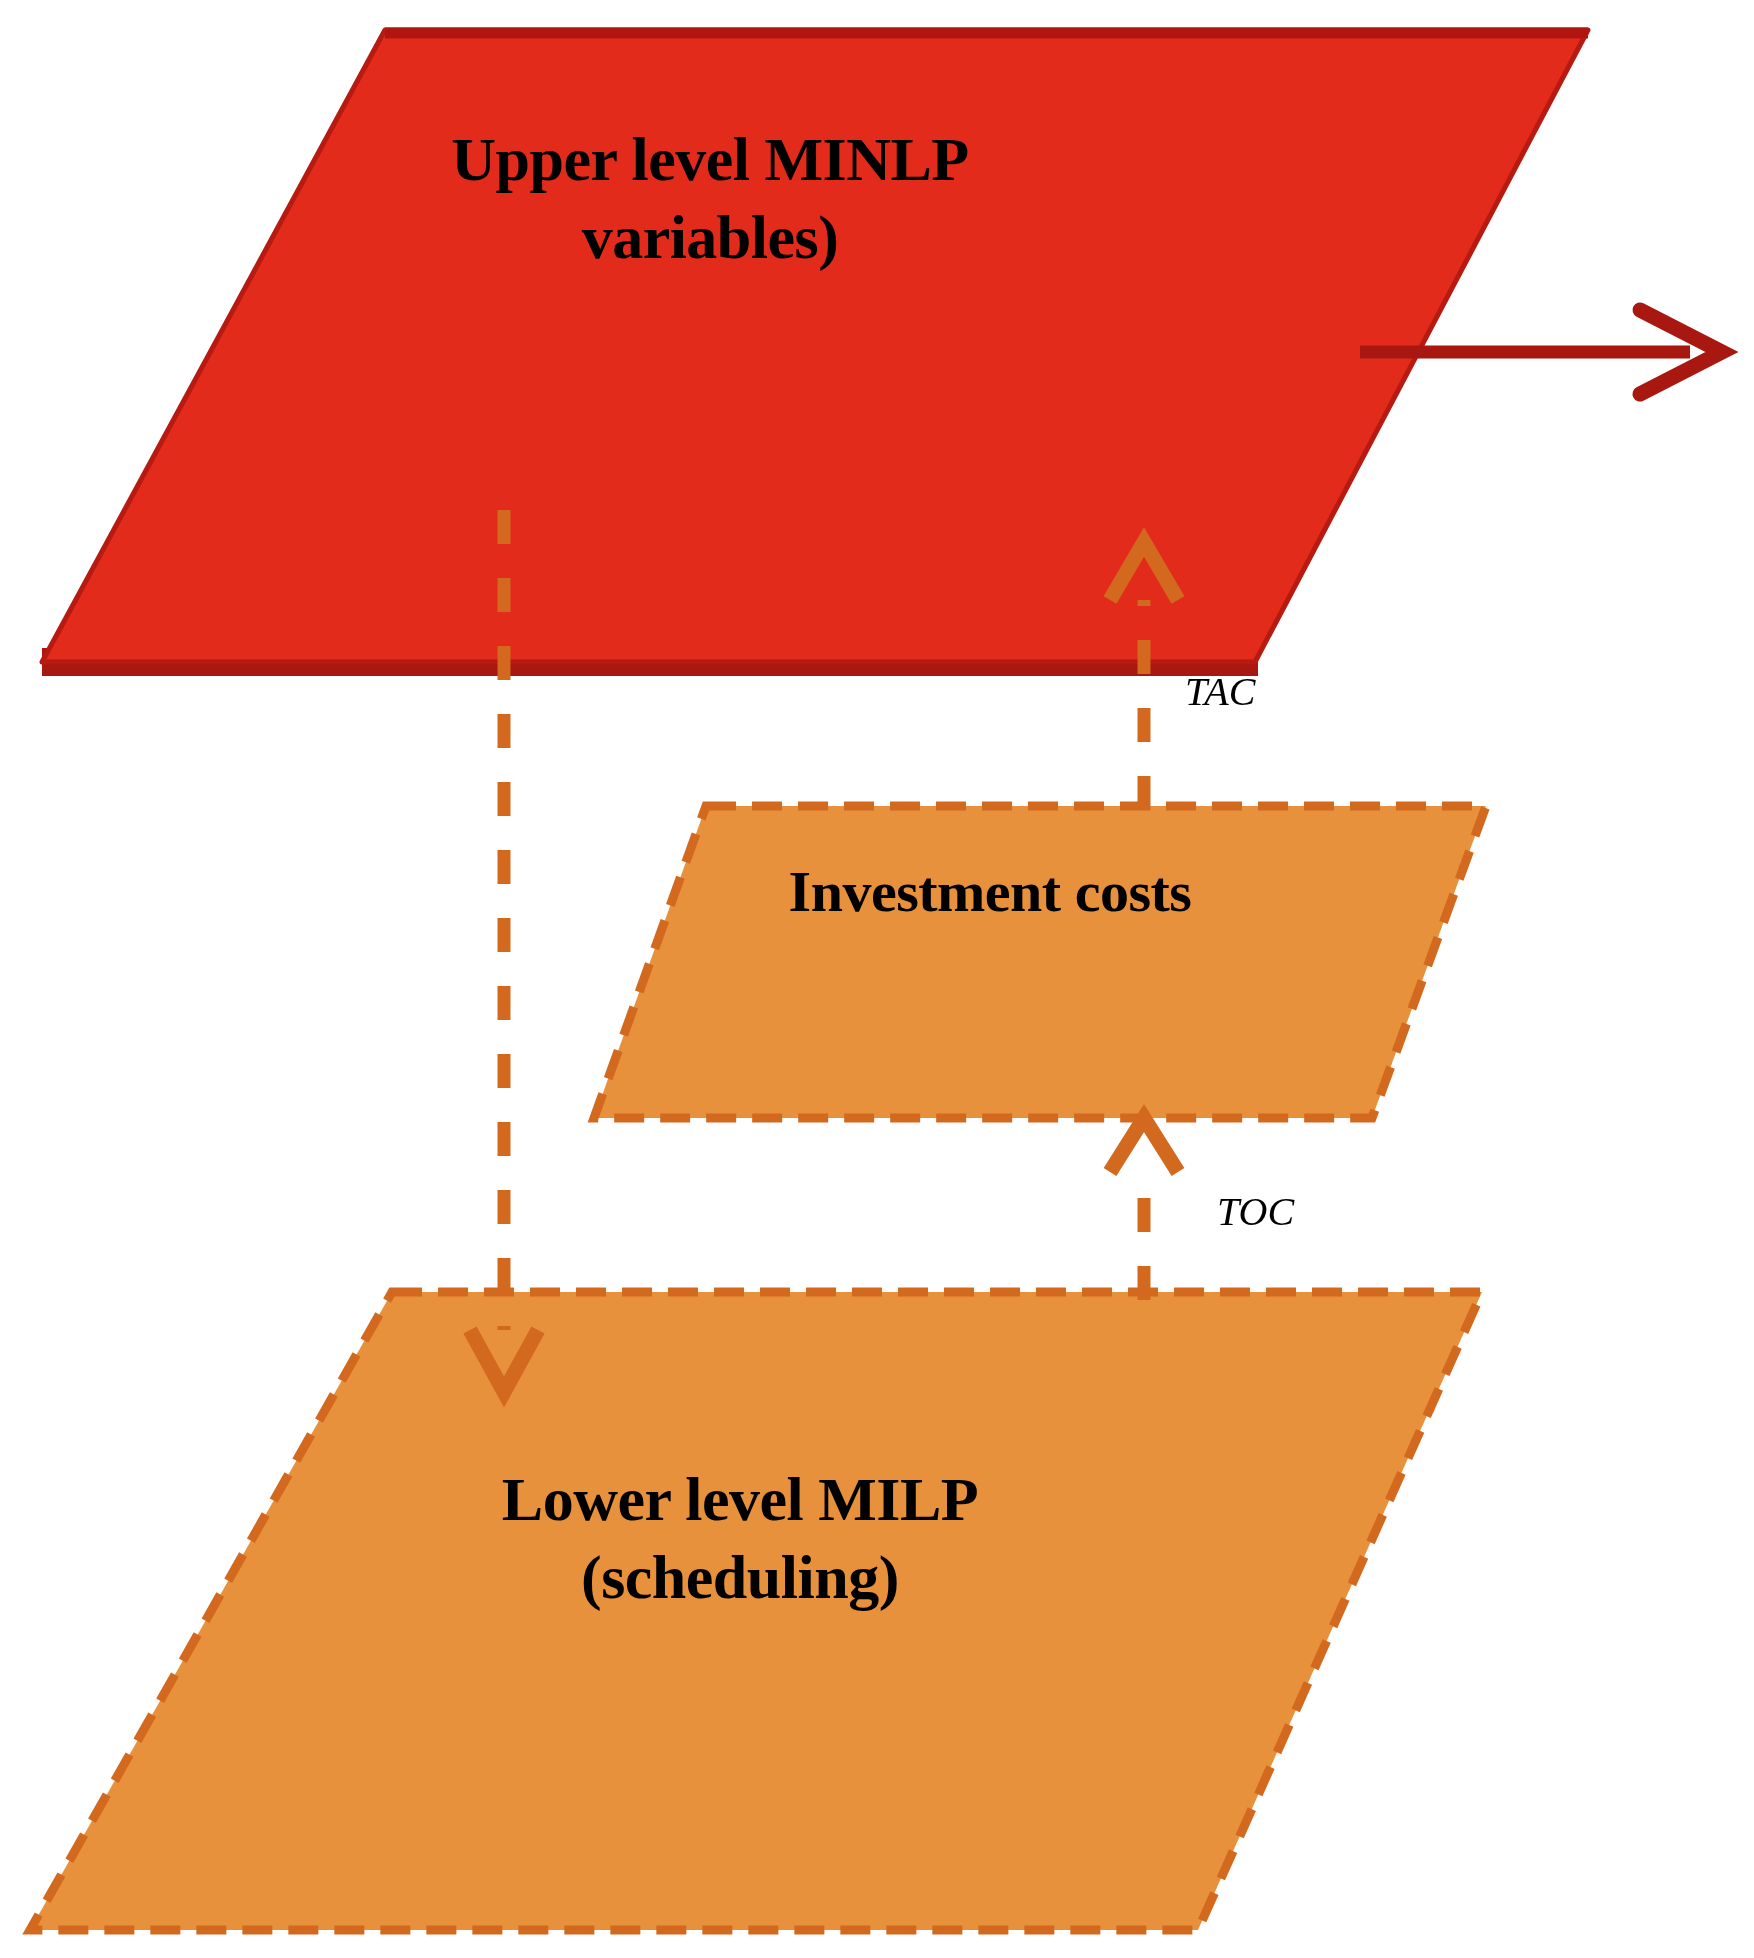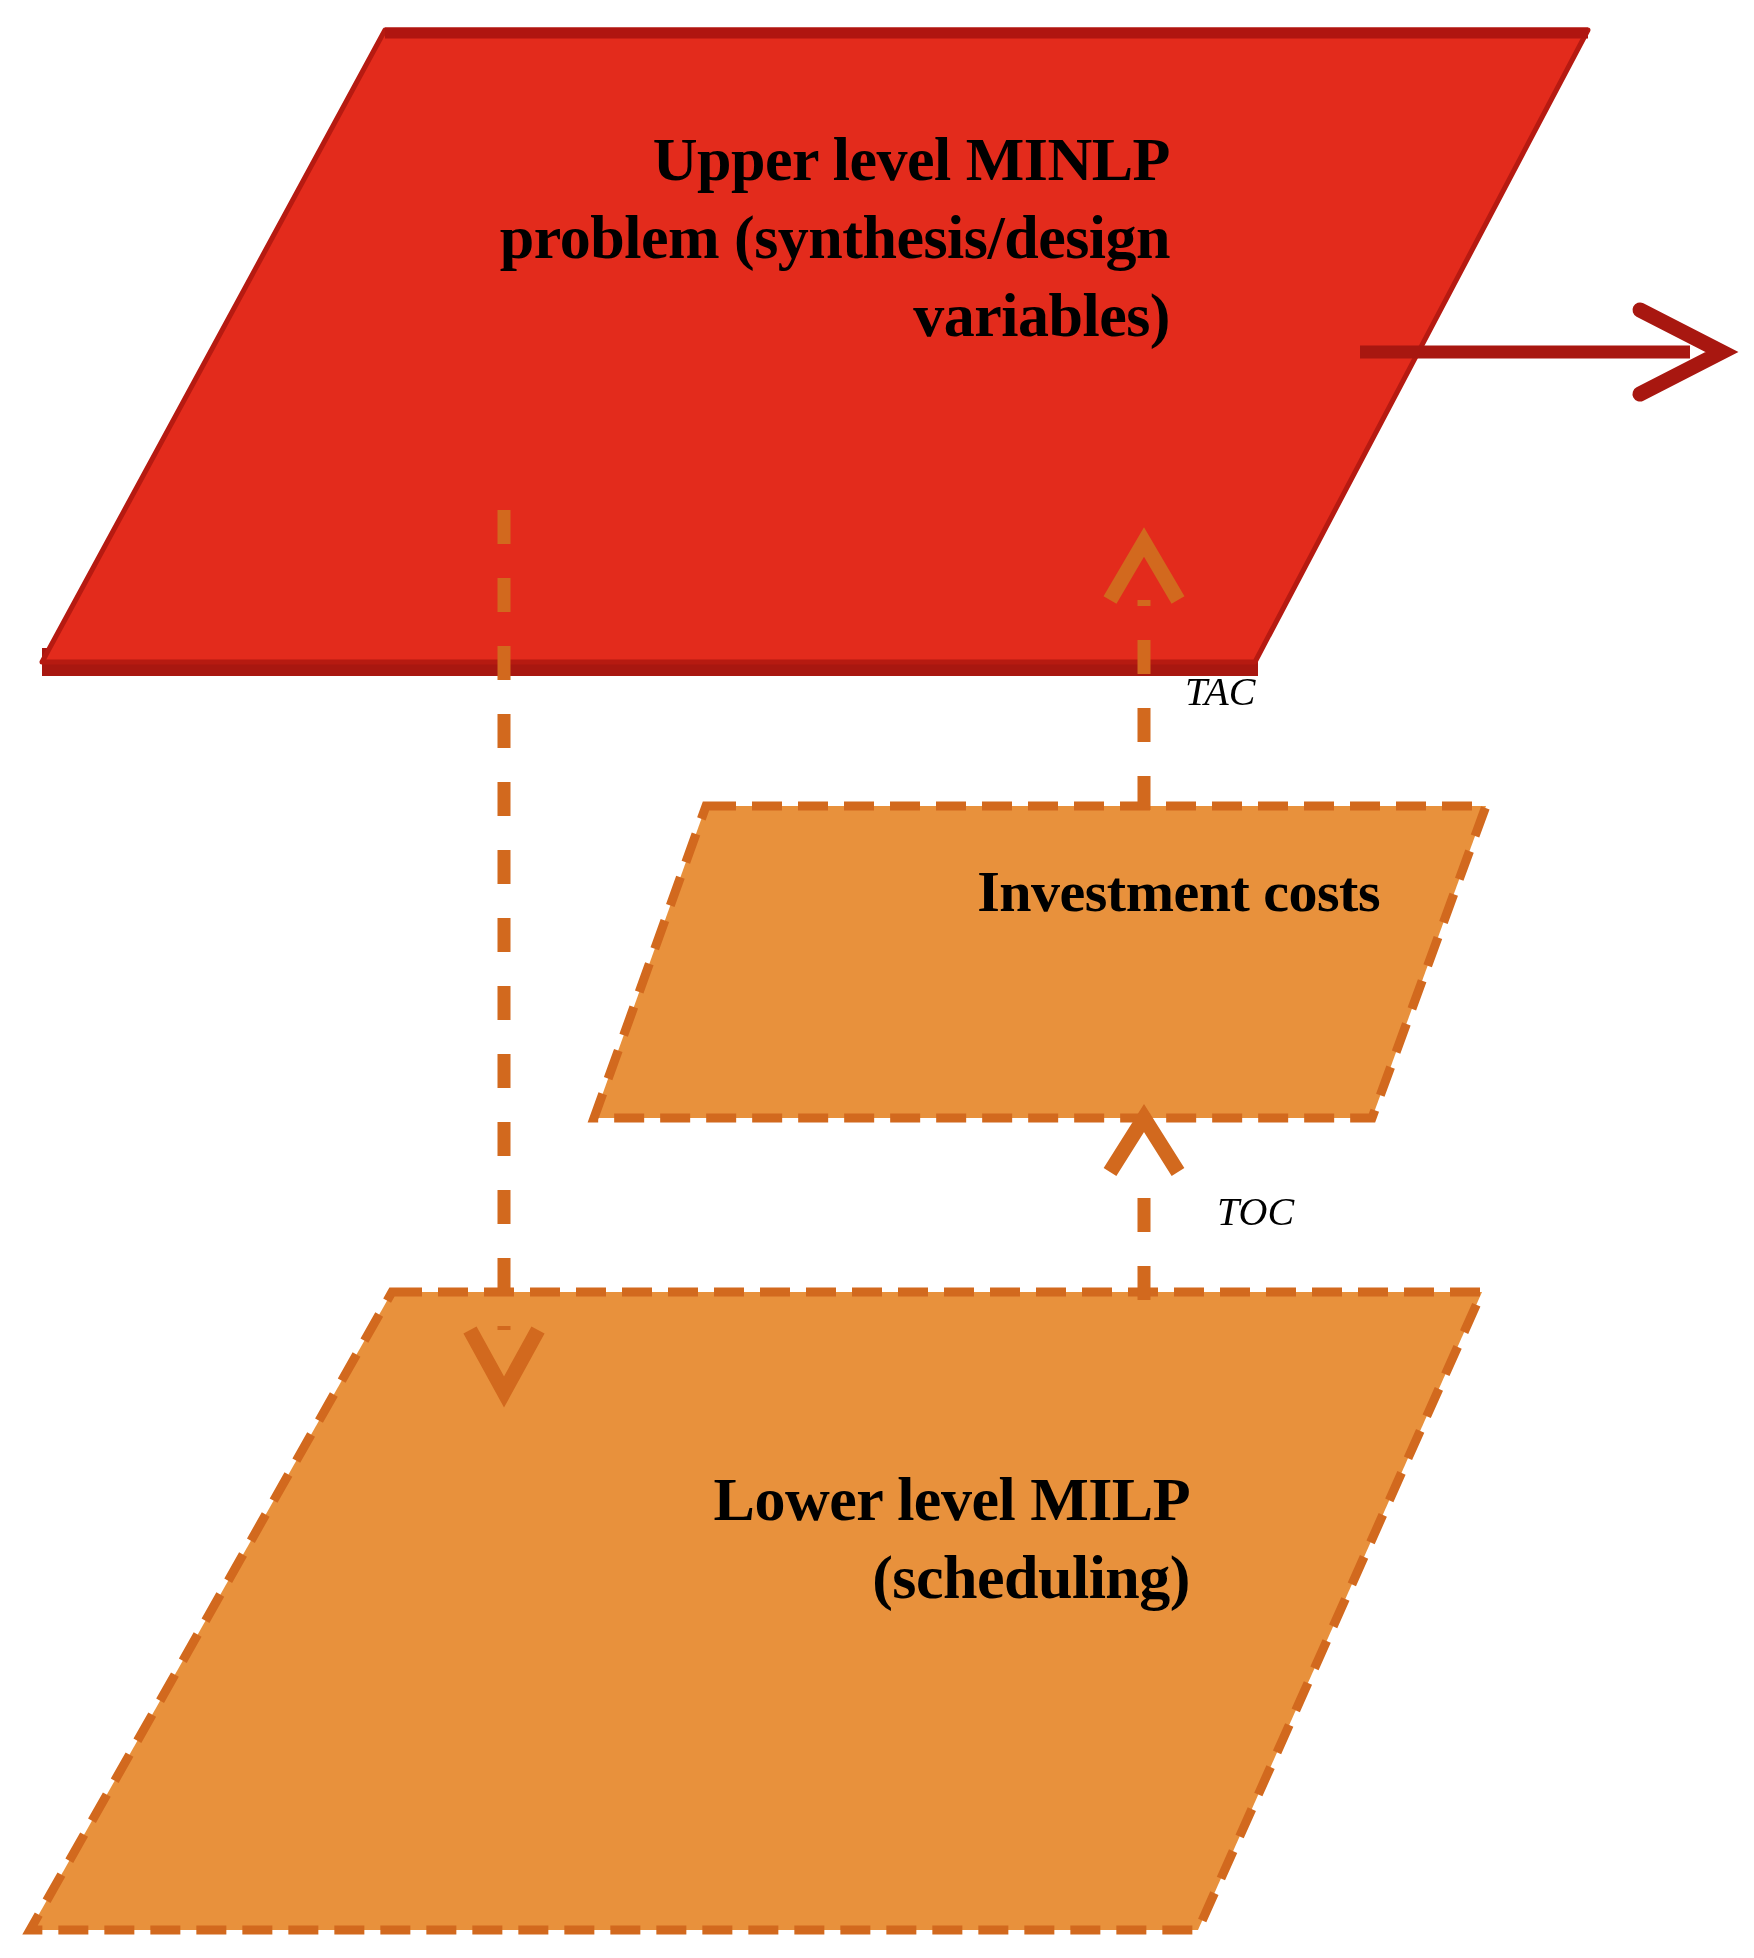--- a/index.html
+++ b/index.html
@@ -23,21 +23,21 @@
   svg.canvas {
     position: absolute;
     top: 0;
     left: 0;
     width: 1754px;
     height: 1958px;
     display: block;
   }
   .blk-text {
     position: absolute;
-    text-align: right;
+    text-align: center;
     color: #000000;
     font-family: "Liberation Serif", "DejaVu Serif", serif;
     font-weight: bold;
     line-height: 1.26;
     letter-spacing: -0.5px;
     white-space: nowrap;
     user-select: none;
   }
   #upper-text {
     left: 250px;
@@ -109,21 +109,20 @@
     </g>
 
     <g>
       <line x1="1144" y1="1300" x2="1144" y2="1172" stroke="#D2691E" stroke-width="13" stroke-dasharray="34 34"></line>
       <polyline points="1110,1172 1144,1118 1178,1172" fill="none" stroke="#D2691E" stroke-width="15" stroke-linecap="butt" stroke-linejoin="miter"></polyline>
     </g>
   </svg>
 
   <div class="blk-text" id="upper-text">
     <div>Upper level MINLP</div>
-    <div>problem (synthesis/design</div>
     <div>variables)</div>
   </div>
 
   <div class="blk-text" id="middle-text">
     <div>Investment costs</div>
   </div>
 
   <div class="blk-text" id="lower-text">
     <div>Lower level MILP</div>
     <div>(scheduling)</div>

